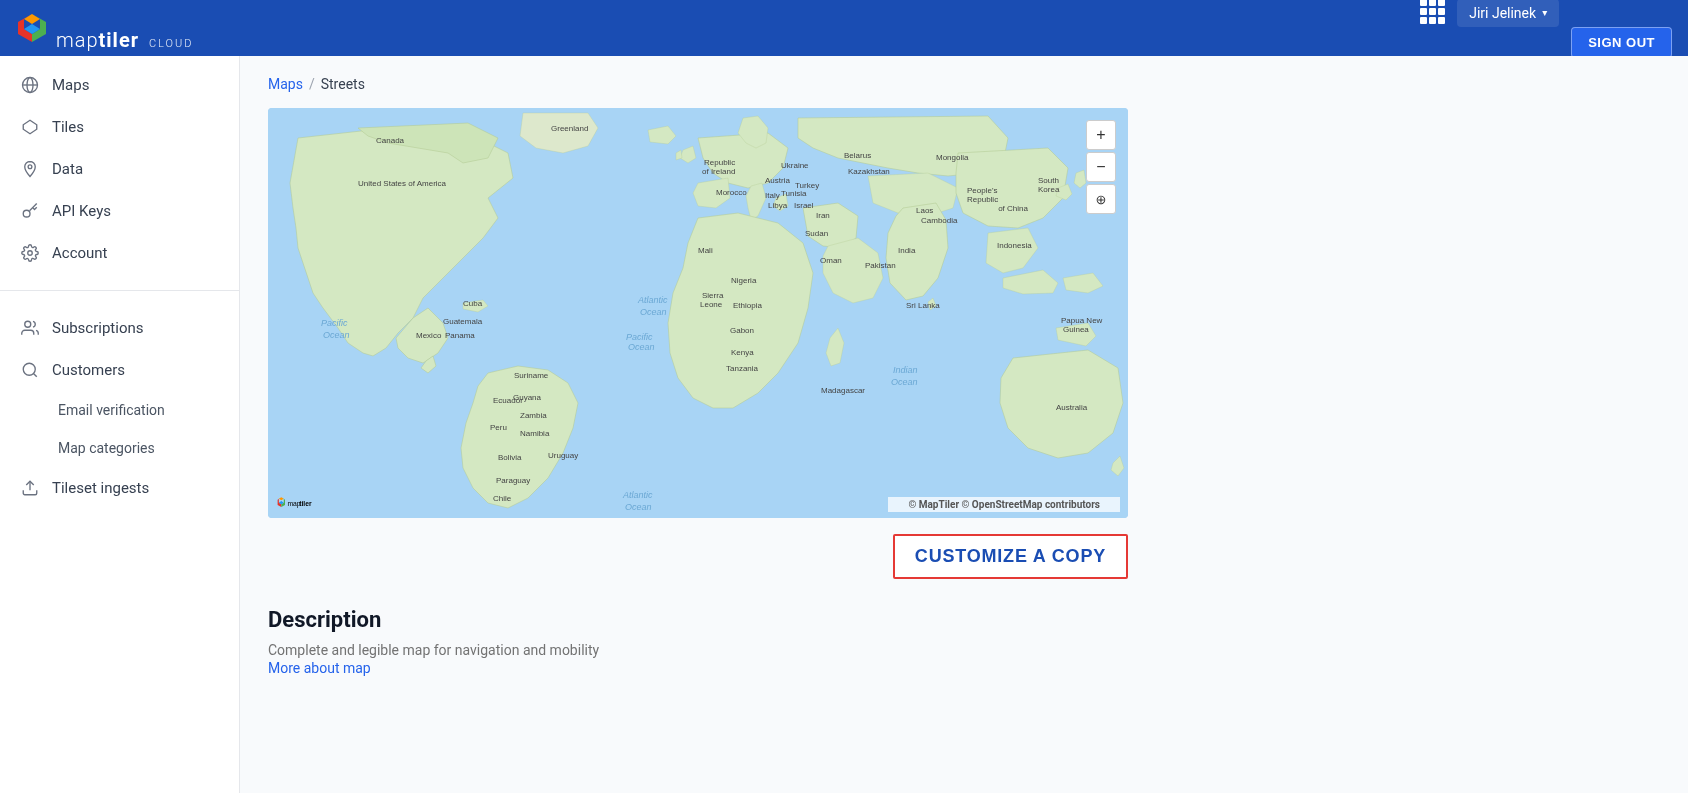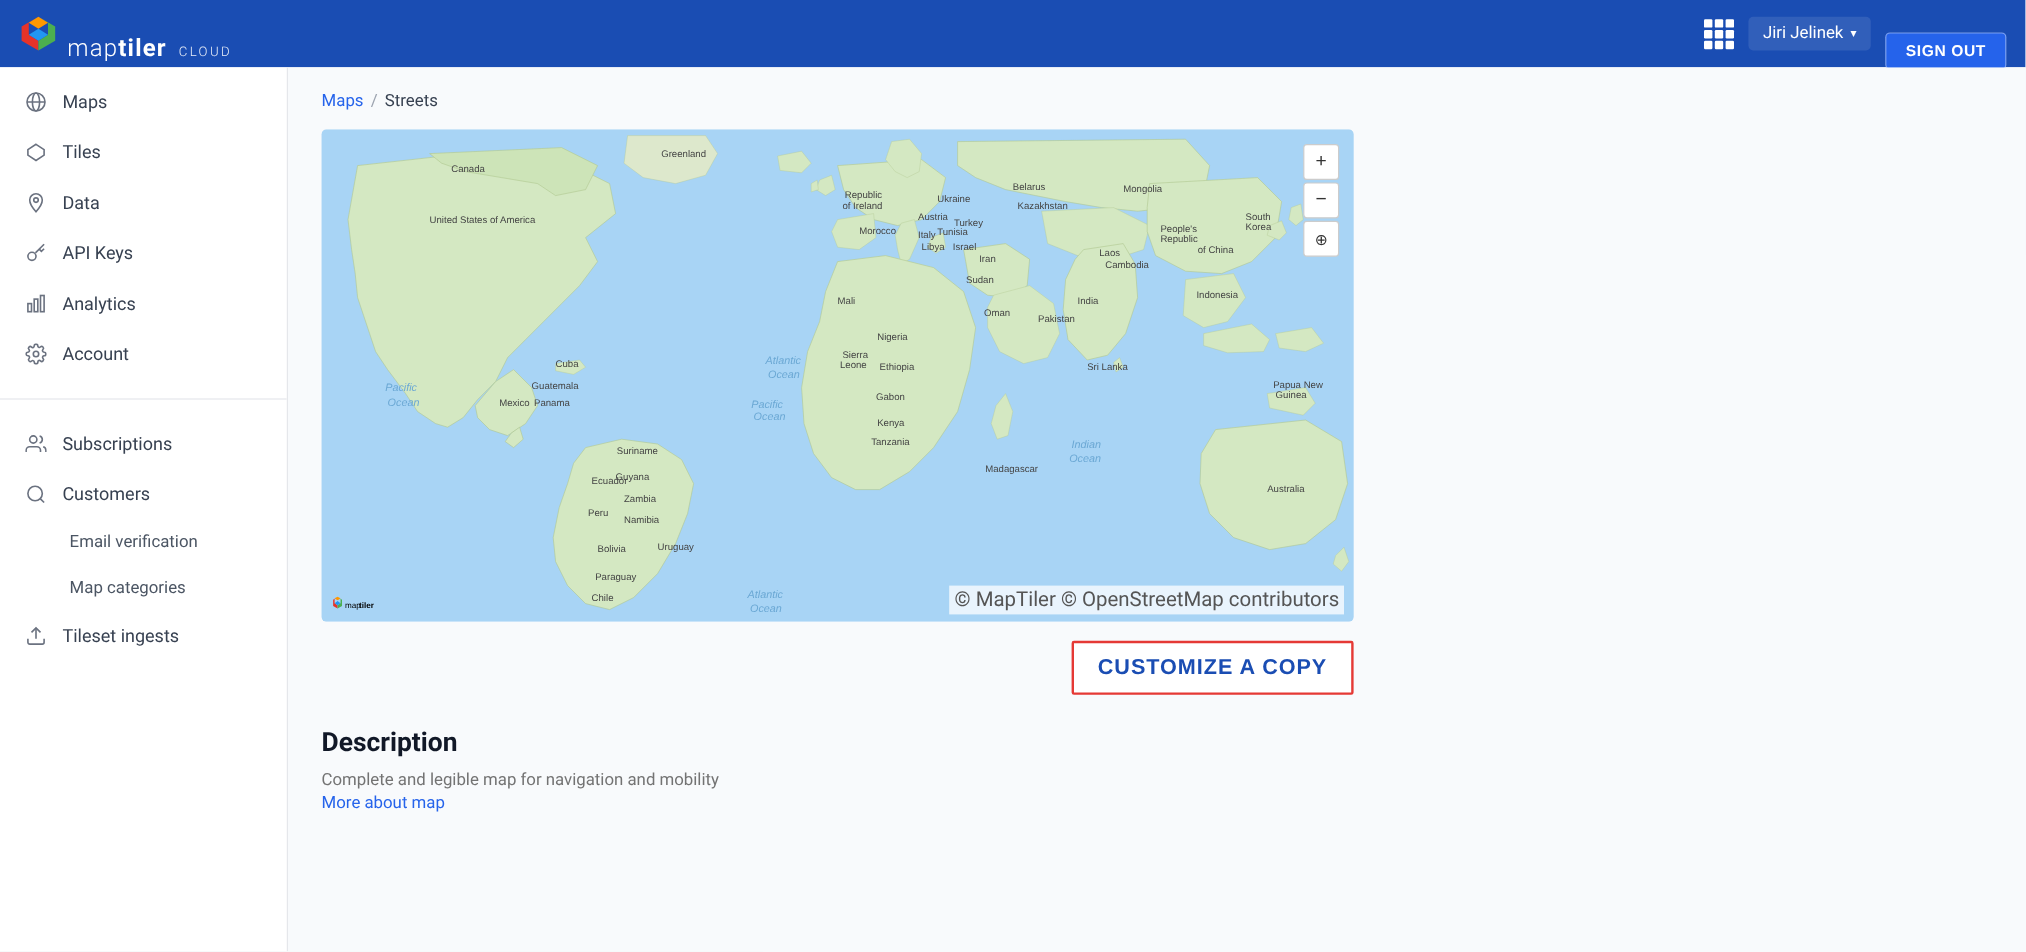--- a/index.html
+++ b/index.html
@@ -10,21 +10,21 @@
       background: #1a4db3;
       height: 56px;
       display: flex;
       align-items: center;
       justify-content: space-between;
       padding: 0 16px;
       flex-shrink: 0;
     }
     .header-left { display: flex; align-items: center; gap: 8px; }
     .logo-icon { width: 32px; height: 32px; }
-    .header-right { display: flex; align-items: center; gap: 12px; }
+    .header-right { display: flex; align-items: flex-start; gap: 12px; }
     .grid-icon { color: white; cursor: pointer; font-size: 18px; }
     .user-dropdown { display: flex; align-items: center; gap: 6px; color: white; cursor: pointer; font-size: 14px; background: rgba(255,255,255,0.1); padding: 6px 12px; border-radius: 4px; }
     .chevron-down { font-size: 10px; }
     .sign-out-btn { background: #2563eb; border: 1px solid rgba(255,255,255,0.4); color: white; padding: 7px 16px; font-size: 13px; font-weight: 600; border-radius: 4px; cursor: pointer; letter-spacing: 0.5px; margin-top: 28px; }
 
     
     .main-layout { display: flex; flex: 1; overflow: hidden; }
 
     
     .sidebar {
@@ -92,24 +92,25 @@
       justify-content: center;
       cursor: pointer;
       font-size: 16px;
       color: #333;
       font-weight: 300;
     }
     .map-attribution {
       position: absolute;
       bottom: 6px;
       right: 8px;
-      font-size: 17px;
+      font-size: 10px;
       color: #555;
       background: rgba(255,255,255,0.75);
-      padding: 2px 4px;
+      padding: 2px 20px;
+      font-weight: bold;
     }
     .map-logo {
       position: absolute;
       bottom: 6px;
       left: 8px;
       display: flex;
       align-items: center;
       gap: 4px;
     }
 
@@ -211,30 +212,20 @@
         <span class="sidebar-icon">
           <svg width="18" height="18" viewBox="0 0 24 24" fill="none" stroke="#6b7280" stroke-width="1.8">
               <circle cx="7.5" cy="15.5" r="4.5"></circle>
               <path d="M21 2l-9.6 9.6"></path>
               <path d="M15.5 7.5L18 10l3-3"></path>
             </svg>
         </span>
         <span>API Keys</span>
       </div>
 
-      <div class="sidebar-item">
-        <span class="sidebar-icon">
-          <svg width="18" height="18" viewBox="0 0 24 24" fill="none" stroke="#6b7280" stroke-width="1.8">
-              <rect x="3" y="12" width="4" height="9"></rect>
-              <rect x="10" y="7" width="4" height="14"></rect>
-              <rect x="17" y="3" width="4" height="18"></rect>
-            </svg>
-        </span>
-        <span>Analytics</span>
-      </div>
 
       <div class="sidebar-item">
         <span class="sidebar-icon">
           <svg width="18" height="18" viewBox="0 0 24 24" fill="none" stroke="#6b7280" stroke-width="1.8">
               <circle cx="12" cy="12" r="3"></circle>
               <path d="M19.4 15a1.65 1.65 0 0 0 .33 1.82l.06.06a2 2 0 0 1-2.83 2.83l-.06-.06a1.65 1.65 0 0 0-1.82-.33 1.65 1.65 0 0 0-1 1.51V21a2 2 0 0 1-4 0v-.09A1.65 1.65 0 0 0 9 19.4a1.65 1.65 0 0 0-1.82.33l-.06.06a2 2 0 0 1-2.83-2.83l.06-.06A1.65 1.65 0 0 0 4.68 15a1.65 1.65 0 0 0-1.51-1H3a2 2 0 0 1 0-4h.09A1.65 1.65 0 0 0 4.6 9a1.65 1.65 0 0 0-.33-1.82l-.06-.06a2 2 0 0 1 2.83-2.83l.06.06A1.65 1.65 0 0 0 9 4.68a1.65 1.65 0 0 0 1-1.51V3a2 2 0 0 1 4 0v.09a1.65 1.65 0 0 0 1 1.51 1.65 1.65 0 0 0 1.82-.33l.06-.06a2 2 0 0 1 2.83 2.83l-.06.06A1.65 1.65 0 0 0 19.4 9a1.65 1.65 0 0 0 1.51 1H21a2 2 0 0 1 0 4h-.09a1.65 1.65 0 0 0-1.51 1z"></path>
             </svg>
         </span>
         <span>Account</span>
       </div>

